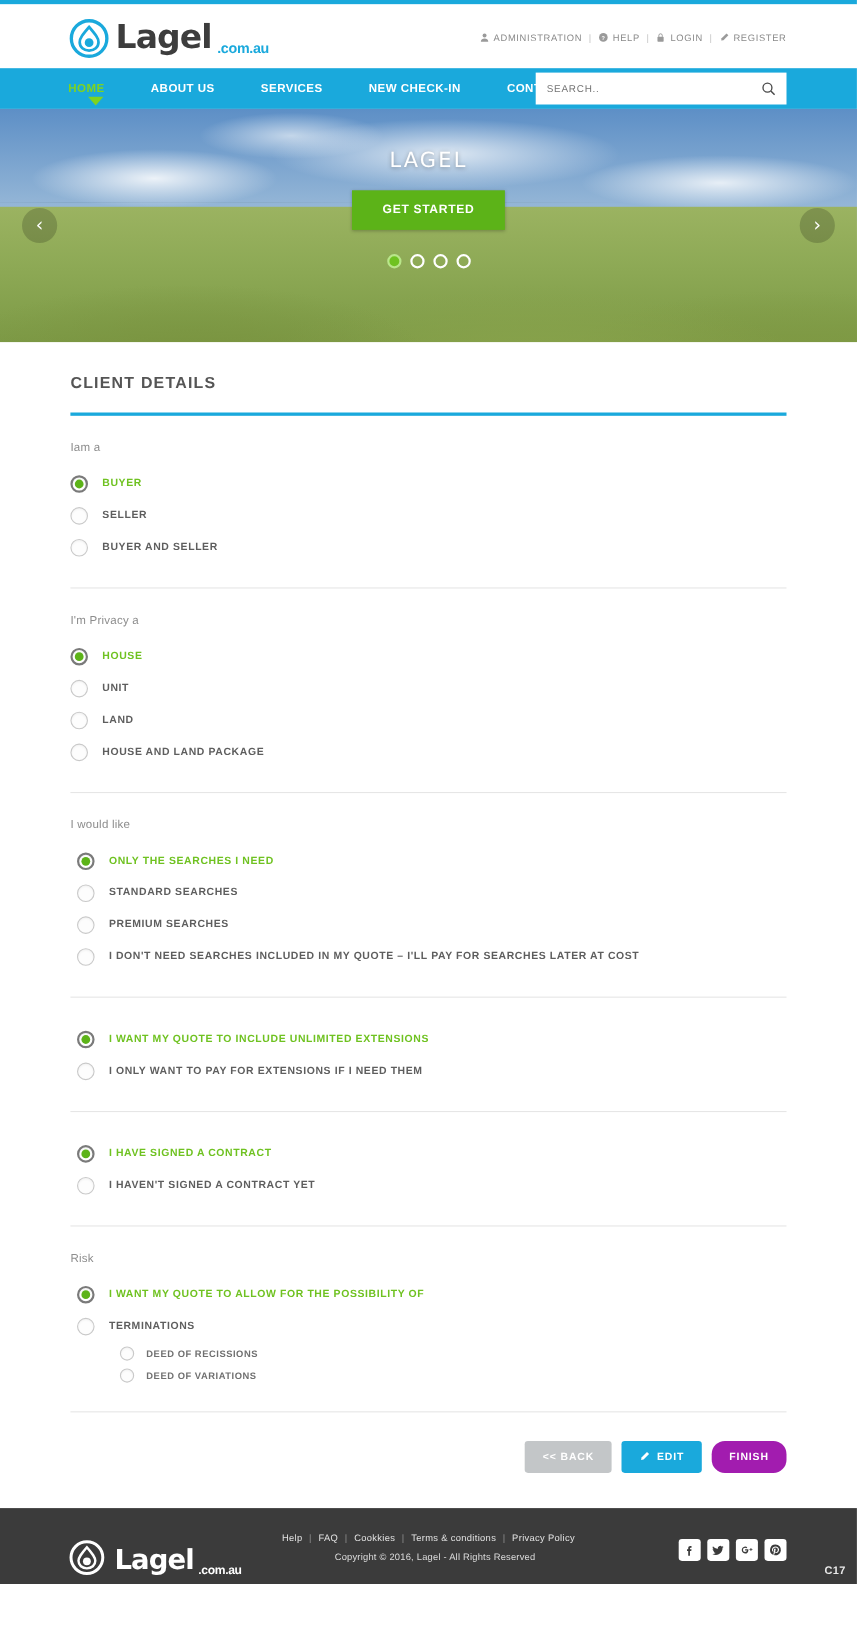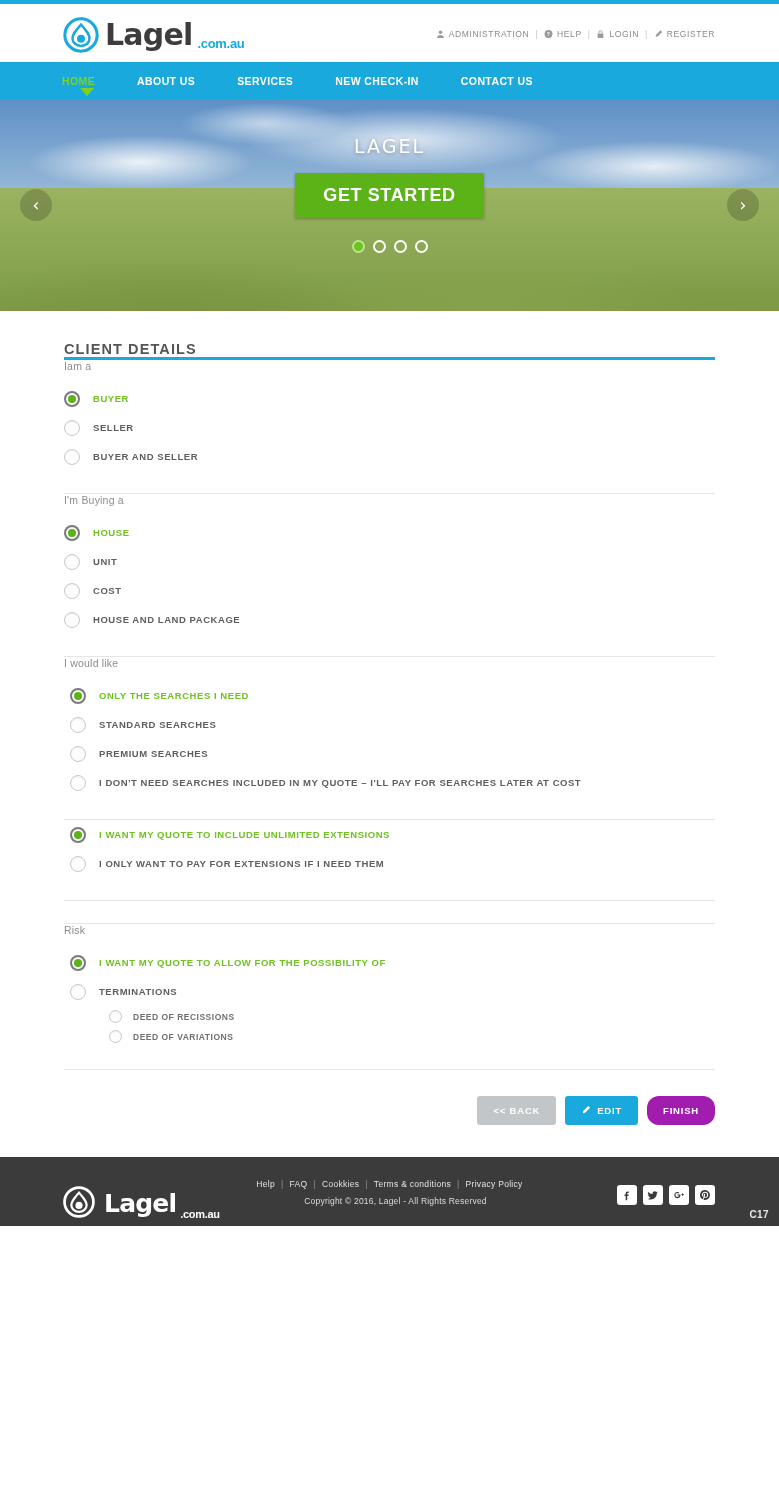--- a/index.html
+++ b/index.html
@@ -110,21 +110,21 @@
     font-size: 19px; color: #ffffff; letter-spacing: 2px; font-weight: normal;
     text-shadow: 0 1px 4px rgba(0,0,0,.35); font-family: "DejaVu Sans", sans-serif;
   }
   .hero-title {
     font-size: 31px; color: #ffffff; font-weight: bold; letter-spacing: 0.5px;
     margin-top: 4px; text-shadow: 0 2px 6px rgba(0,0,0,.35);
     font-family: "DejaVu Sans", sans-serif;
   }
   .hero-cta {
     margin-top: 16px; background: #5cb318; color: #fff; border: 0;
-    padding: 12px 28px; font-size: 18px; font-weight: bold; letter-spacing: 0.6px;
+    padding: 12px 28px; font-size: 11px; font-weight: bold; letter-spacing: 0.6px;
     cursor: pointer; font-family: "Liberation Sans", sans-serif;
     box-shadow: 0 1px 3px rgba(0,0,0,.25);
   }
   .hero-dots { margin-top: 22px; display: flex; gap: 8px; }
   .hero-dot {
     width: 13px; height: 13px; border-radius: 50%;
     border: 2px solid #ffffff; cursor: pointer; background: transparent;
   }
   .hero-dot.active { background: #6fc221; border-color: #b9e68a; }
   .hero-arrow {
@@ -134,25 +134,25 @@
     display: flex; align-items: center; justify-content: center;
     font-size: 17px; line-height: 1; font-family: "DejaVu Sans", sans-serif;
   }
   .hero-arrow.prev { left: 20px; }
   .hero-arrow.next { right: 20px; }
 
   
   .main { padding: 30px 64px 0 64px; }
   .section-title {
     font-size: 14.5px; font-weight: bold; color: #555555;
-    letter-spacing: 1.1px; 
+    letter-spacing: 1.1px; padding-bottom: 18px;
   }
   .title-rule { height: 3px; background: #1aa9dc; width: 100%; }
 
-  .group { }
+  .group { padding-top: 23px; }
   .group-label {
     font-size: 10.5px; color: #8d8d8d; letter-spacing: 0.2px;
     padding-bottom: 12px; font-weight: normal;
   }
   .opt {
     display: flex; align-items: flex-start; gap: 13px;
     padding: 6px 0; cursor: pointer;
   }
   .opt.indent { padding-left: 6px; }
   .opt.sub { padding-left: 45px; padding-top: 3px; padding-bottom: 3px; gap: 11px; }
@@ -294,20 +294,29 @@
       </div>
       <div class="nav-item">
         <span>SERVICES</span>
       </div>
       <div class="nav-item">
         <span>NEW CHECK-IN</span>
       </div>
       <div class="nav-item">
         <span>CONTACT US</span>
       </div>
+    </div>
+    <div class="search-box">
+      <input class="search-input" type="text" placeholder="SEARCH.." style="">
+      <button class="search-btn">
+        <svg width="13" height="13" viewBox="0 0 16 16">
+          <circle cx="7" cy="7" r="5" fill="none" stroke="#4a4a4a" stroke-width="1.5"></circle>
+          <line x1="10.8" y1="10.8" x2="15" y2="15" stroke="#4a4a4a" stroke-width="1.7"></line>
+        </svg>
+      </button>
     </div>
   </div>
 
   <div class="hero">
     <div class="hero-sky"></div>
     <div class="hero-ridge"></div>
     <div class="hero-hills"></div>
 
     <button class="hero-arrow prev">
       <span>‹</span>
@@ -342,32 +351,32 @@
             <span class="radio"></span>
             <span class="opt-label">SELLER</span>
           </div>
           <div class="opt">
             <span class="radio"></span>
             <span class="opt-label">BUYER AND SELLER</span>
           </div>
         </div>
         <div class="divider"></div>
         <div class="group">
-          <div class="group-label">I'm Buying a</div>
+          <div class="group-label">I'm Privacy a</div>
           <div class="opt">
             <span class="radio on"></span>
             <span class="opt-label sel">HOUSE</span>
           </div>
           <div class="opt">
             <span class="radio"></span>
             <span class="opt-label">UNIT</span>
           </div>
           <div class="opt">
             <span class="radio"></span>
-            <span class="opt-label">COST</span>
+            <span class="opt-label">LAND</span>
           </div>
           <div class="opt">
             <span class="radio"></span>
             <span class="opt-label">HOUSE AND LAND PACKAGE</span>
           </div>
         </div>
         <div class="divider"></div>
         <div class="group">
           <div class="group-label">I would like</div>
           <div class="opt indent">
@@ -395,20 +404,30 @@
             <span class="opt-label sel">I WANT MY QUOTE TO INCLUDE
 UNLIMITED EXTENSIONS</span>
           </div>
           <div class="opt indent">
             <span class="radio"></span>
             <span class="opt-label">I ONLY WANT TO PAY
 FOR EXTENSIONS IF I NEED THEM</span>
           </div>
         </div>
         <div class="divider"></div>
+        <div class="group">
+          <div class="opt indent">
+            <span class="radio on"></span>
+            <span class="opt-label sel">I HAVE SIGNED A CONTRACT</span>
+          </div>
+          <div class="opt indent">
+            <span class="radio"></span>
+            <span class="opt-label">I HAVEN'T SIGNED A CONTRACT YET</span>
+          </div>
+        </div>
         <div class="divider"></div>
         <div class="group">
           <div class="group-label">Risk</div>
           <div class="opt indent">
             <span class="radio on"></span>
             <span class="opt-label sel">I WANT MY QUOTE TO ALLOW
 FOR THE POSSIBILITY OF</span>
           </div>
           <div class="opt indent">
             <span class="radio"></span>

